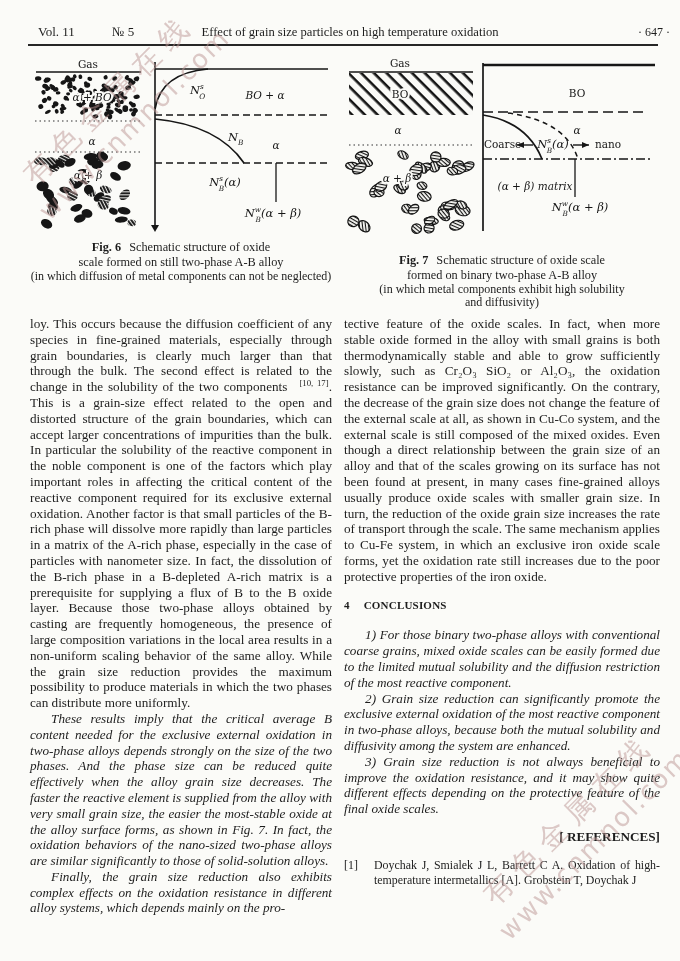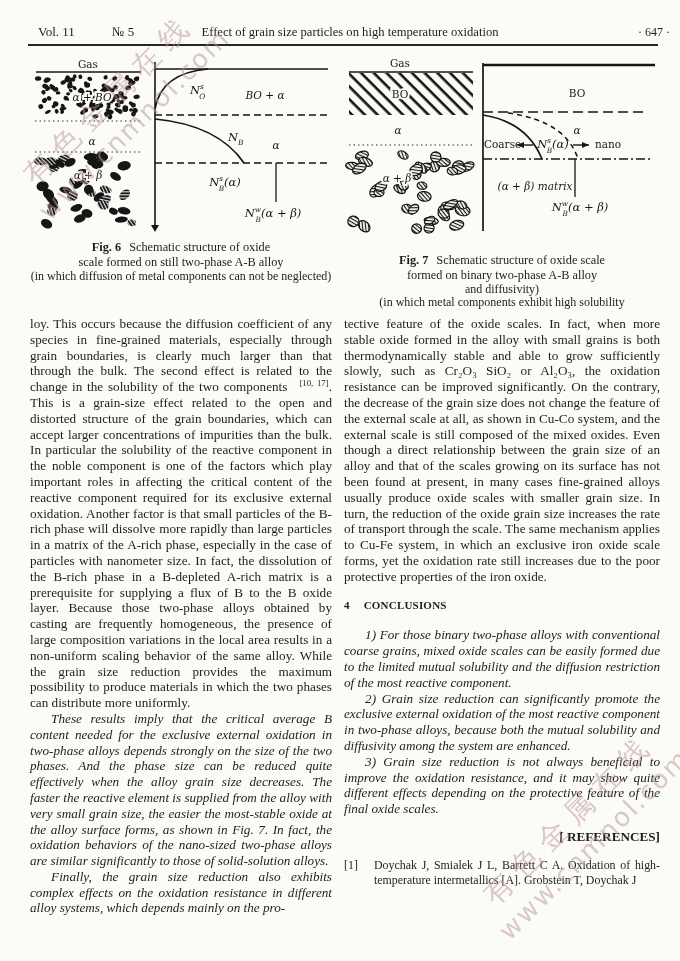--- a/index.html
+++ b/index.html
@@ -351,22 +351,22 @@
     <text class="sv-up" x="250" y="93">nano</text>
     <line x1="138" y1="104" x2="308" y2="104" stroke="#161616" stroke-width="1.3" stroke-dasharray="9 3 2 3"></line>
     <text class="sv-it" x="190" y="135" text-anchor="middle">(α + β) matrix</text>
     <line x1="230" y1="104" x2="230" y2="142" stroke="#161616" stroke-width="1.3"></line>
     <text class="sv-lab" x="235" y="156" text-anchor="middle"><tspan>N</tspan><tspan class="sv-ss" dy="-5">w</tspan><tspan class="sv-ss" dx="-5.4" dy="9.5">B</tspan><tspan dy="-4.5">(α + β)</tspan></text>
   </svg>
 
   <div class="fig-cap" style="left:344px;top:253px;width:316px;">
     <div><span class="tag">Fig. 7</span><span>Schematic structure of oxide scale</span></div>
     <div>formed on binary two-phase A-B alloy</div>
+    <div class="note">(in which metal components exhibit high solubility</div>
     <div class="note">and diffusivity)</div>
-    <div class="note">(in which metal components exhibit high solubility</div>
   </div>
 
   <div class="col col-left">
     <p><span>loy. This occurs because the diffusion coefficient of any species in fine-grained materials, especially through grain boundaries, is clearly much larger than that through the bulk. The second effect is related to the change in the solubility of the two components</span><sup>[10, 17]</sup><span>. This is a grain-size effect related to the open and distorted structure of the grain boundaries, which can accept larger concentrations of impurities than the bulk. In particular the solubility of the reactive component in the noble component is one of the factors which play important roles in affecting the critical content of the reactive component required for its exclusive external oxidation. Another factor is that small particles of the B-rich phase will dissolve more rapidly than large particles in a matrix of the A-rich phase, especially in the case of particles with nanometer size. In fact, the dissolution of the B-rich phase in a B-depleted A-rich matrix is a prerequisite for supplying a flux of B to the B oxide layer. Because those two-phase alloys obtained by casting are frequently homogeneous, the presence of large composition variations in the local area results in a non-uniform scaling behavior of the same alloy. While the grain size reduction provides the maximum possibility to produce materials in which the two phases can distribute more uniformly.</span></p>
     <p class="ind">These results imply that the critical average B content needed for the exclusive external oxidation in two-phase alloys depends strongly on the size of the two phases. And the phase size can be reduced quite effectively when the alloy grain size decreases. The faster the reactive element is supplied from the alloy with very small grain size, the easier the most-stable oxide at the alloy surface forms, as shown in Fig. 7. In fact, the oxidation behaviors of the nano-sized two-phase alloys are similar significantly to those of solid-solution alloys.</p>
     <p class="ind">Finally, the grain size reduction also exhibits complex effects on the oxidation resistance in different alloy systems, which depends mainly on the pro-</p>
   </div>
 
   <div class="col col-right">
     <p>tective feature of the oxide scales. In fact, when more stable oxide formed in the alloy with small grains is both thermodynamically stable and able to grow sufficiently slowly, such as Cr₂O₃ SiO₂ or Al₂O₃, the oxidation resistance can be improved significantly. On the contrary, the decrease of the grain size does not change the feature of the external scale at all, as shown in Cu-Co system, and the external scale is still composed of the mixed oxides. Even though a direct relationship between the grain size of an alloy and that of the scales growing on its surface has not been found at present, in many cases fine-grained alloys usually produce oxide scales with smaller grain size. In turn, the reduction of the oxide grain size increases the rate of transport through the scale. The same mechanism applies to Cu-Fe system, in which an exclusive iron oxide scale forms, yet the oxidation rate still increases due to the poor protective properties of the iron oxide.</p>

